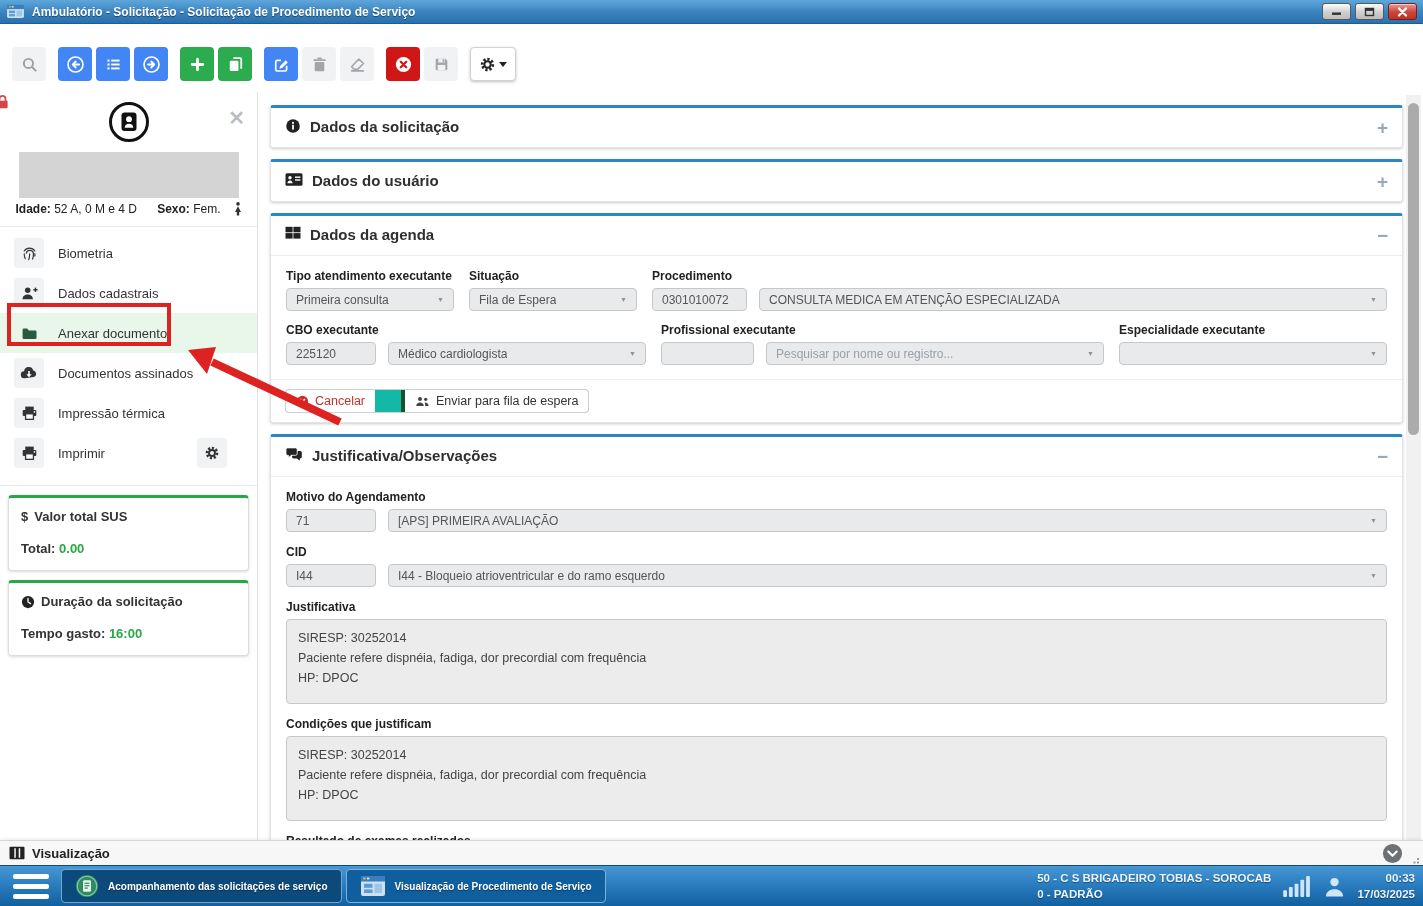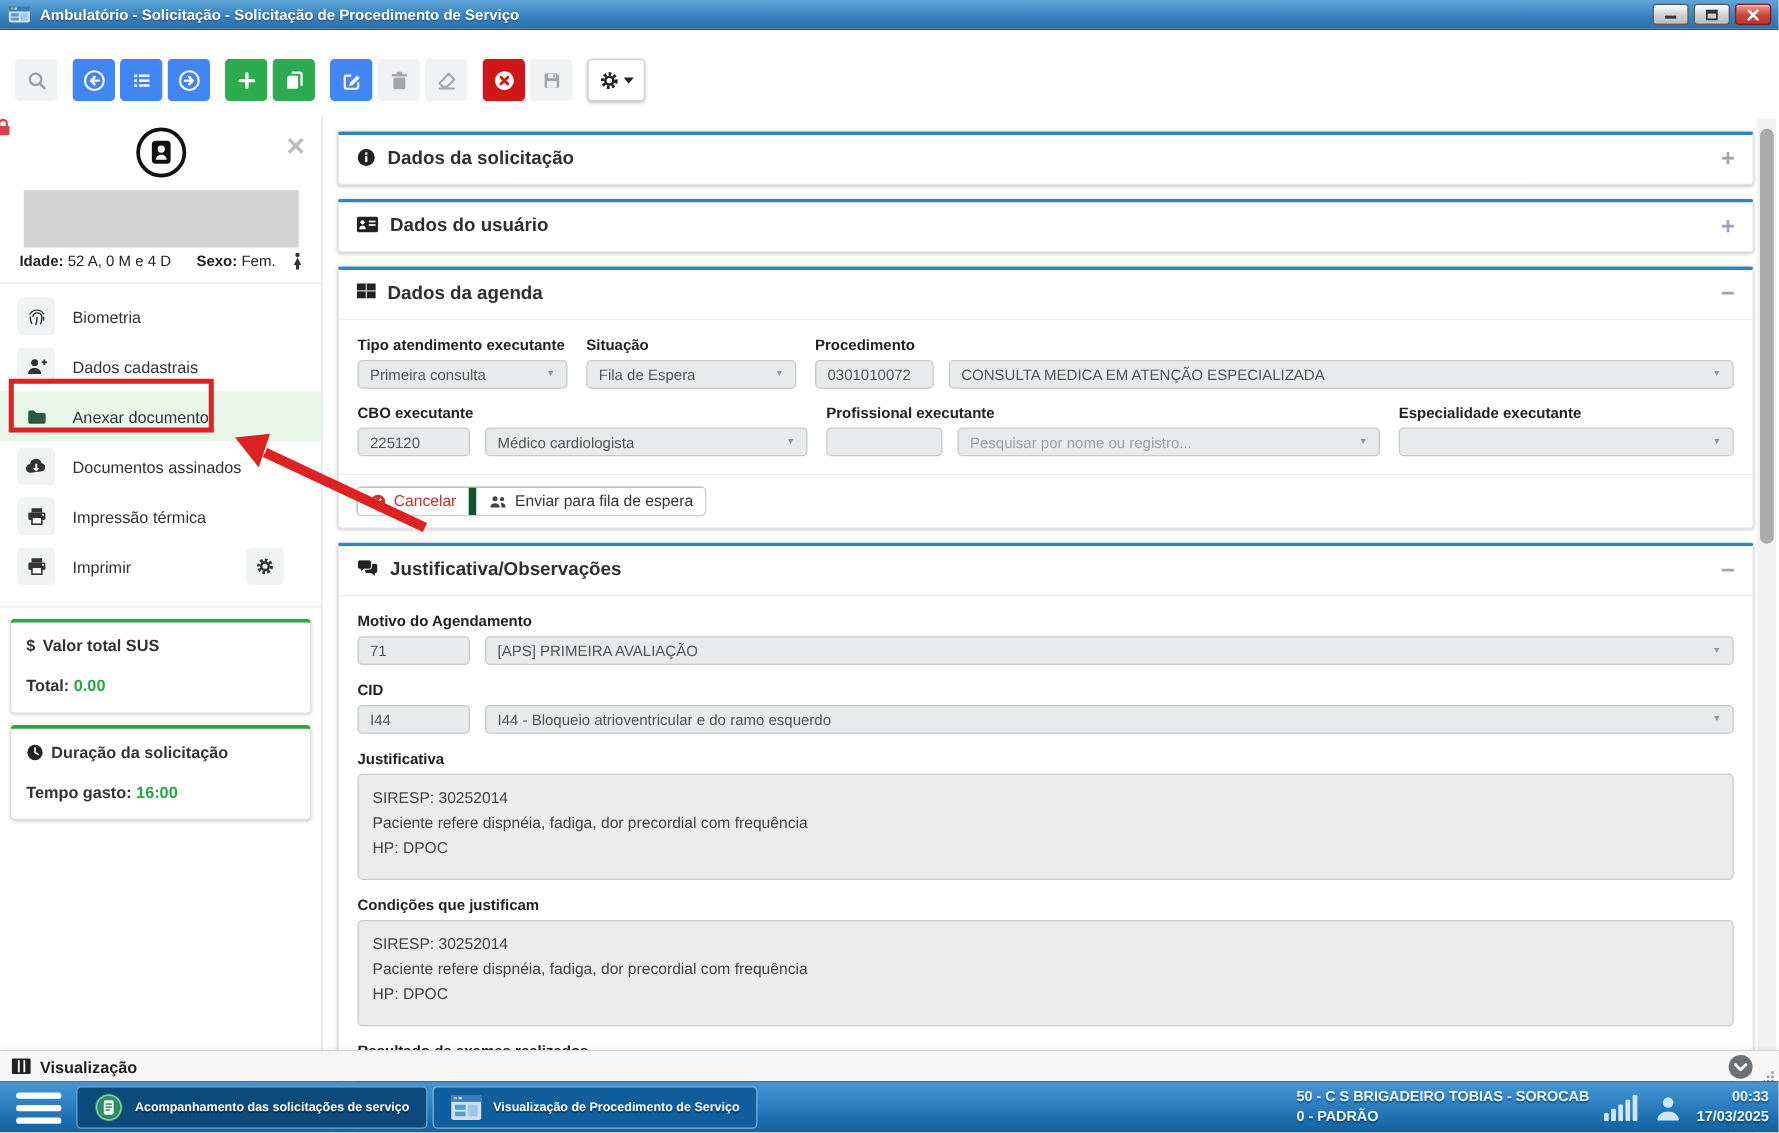--- a/index.html
+++ b/index.html
@@ -83,21 +83,21 @@
   .select { justify-content:space-between; }
   .select::after { content:"▼"; font-size:7px; color:#8f9398; margin-left:10px; flex:none; }
   .placeholder { color:#9aa0a6; }
   .grow { flex:1 1 auto; min-width:0; }
   .val { overflow:hidden; white-space:nowrap; text-overflow:ellipsis; }
 
   .panel-footer { border-top:1px solid #ececec; padding:9px 14px; }
   .btn-group { display:inline-flex; border:1px solid #cfcfcf; border-radius:4px; overflow:hidden; background:#14b8a6; }
   .btn { padding:4px 10px; font-size:12.5px; display:flex; align-items:center; gap:6px;
     background:#fff; color:#333; }
-  .btn + .btn { border-left:6px solid #14532d; }
+  .btn + .btn { border-left:4px solid #14532d;margin-left:26px; }
   .btn.cancel { color:#c9302c; }
 
   .ta { width:100%; background:#ececec; border:1px solid #c5c7c9; border-radius:4px;
     padding:8px 11px; font-size:12.5px; color:#444; line-height:1.6; white-space:pre-wrap; }
   .fcol { margin-bottom:13px; }
 
   
   .scrollbar { position:absolute; right:2px; top:95px; width:15px; height:745px;
     background:#f1f1f1; z-index:8; }
   .scroll-thumb { position:absolute; left:2px; top:8px; width:11px; height:332px;

